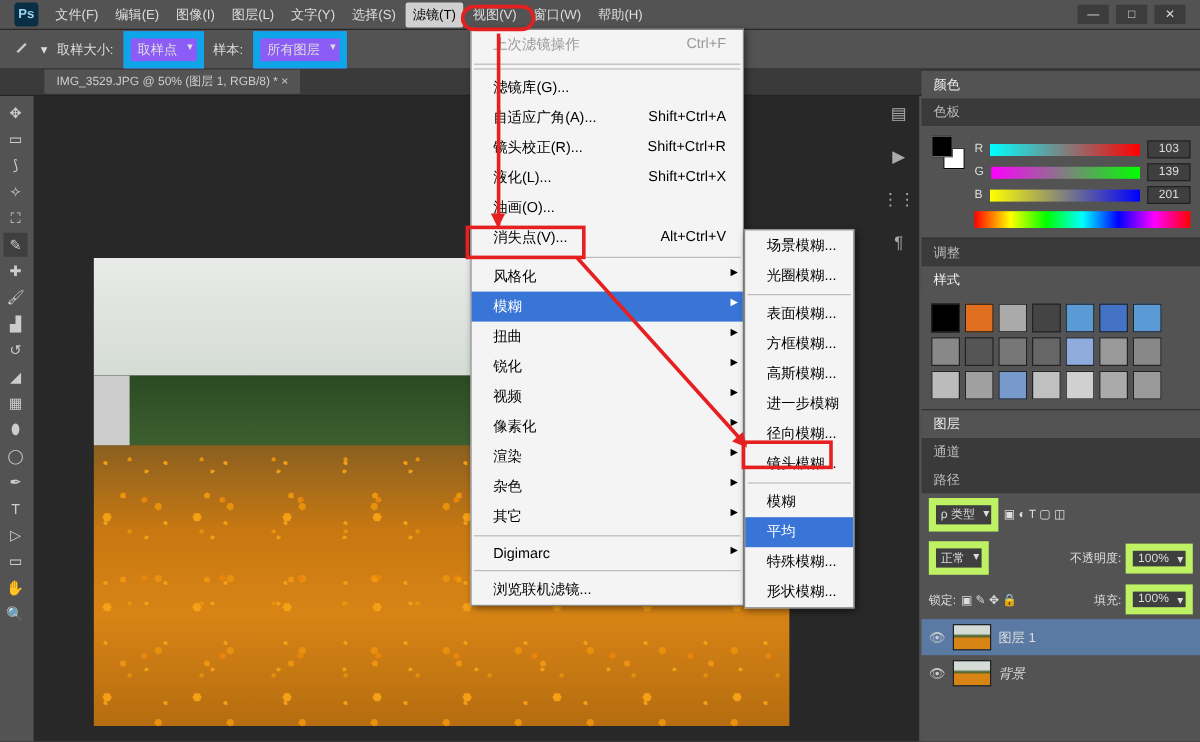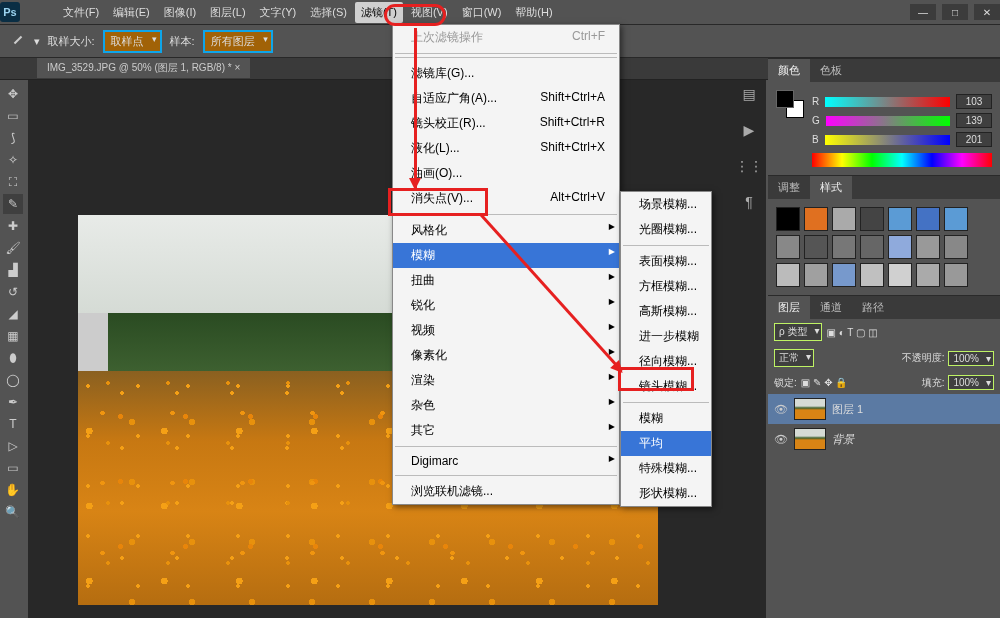--- a/index.html
+++ b/index.html
@@ -1,31 +1,31 @@
 <!DOCTYPE html>
 <html><head>
 <meta charset="utf-8">
 <style>
 * { margin:0; padding:0; box-sizing:border-box; font-family:"Microsoft YaHei",sans-serif; user-select:none; }
 body { background:#535353; width:1000px; height:618px; overflow:hidden; position:relative; color:#ddd; font-size:11px; }
 
 
-.appbar { height:24px; background:#535353; display:flex; align-items:center; padding:0 0;gap:29px; }
+.appbar { height:24px; background:#535353; display:flex; align-items:center; padding:0 12px; }
 .logo { width:20px; height:20px; background:#0a2e44; border-radius:3px; color:#9bd4f0; font-weight:bold; text-align:center; line-height:20px; font-size:11px; margin-right:8px; }
 .menubar { display:flex; gap:2px; }
 .menubar span { padding:3px 6px; cursor:default; }
 .menubar .active { background:#d0d0d0; color:#000; border-radius:2px; }
 .winctl { margin-left:auto; display:flex; gap:6px; }
 .winctl div { width:26px; height:16px; background:#3c3c3c; display:flex; align-items:center; justify-content:center; font-size:10px; }
 
 
 .optbar { height:34px; background:#535353; border-top:1px solid #282828; border-bottom:1px solid #282828; display:flex; align-items:center; padding:0 10px; gap:8px; }
 .eyedrop { width:16px; height:16px; position:relative; }
 .eyedrop::before{content:'';position:absolute;width:2px;height:10px;background:#ccc;transform:rotate(45deg);left:7px;top:2px;}
-.select { background:#a16207; border:2px solid #0ea5e9; padding:2px 16px 2px 6px; position:relative; }
+.select { background:#8b5cf6; border:6px solid #0ea5e9; padding:2px 16px 2px 6px; position:relative; }
 .select::after{content:'▾';position:absolute;right:3px;top:2px;font-size:9px;}
 
 
 .tabrow { height:22px; background:#3a3a3a; border-bottom:1px solid #222; padding-left:22px; }
 .doctab { display:inline-block; padding:3px 10px; background:#535353; font-size:10px; color:#ccc;margin-left:15px; }
 
 
 .tools { position:absolute; left:0; top:80px; width:26px; background:#535353; display:flex; flex-direction:column; gap:2px; padding:4px 3px; }
 .tool { width:20px; height:20px; display:flex; align-items:center; justify-content:center; font-size:12px; color:#ccc; }
 .tool.hl { background:#3f3f3f; }
@@ -52,41 +52,41 @@
 .redcirc { position:absolute; border:3px solid #e62020; border-radius:16px; }
 .redbox { position:absolute; border:3px solid #e62020; }
 .arrow { position:absolute; width:3px; background:#e62020; transform-origin:top left; }
 .arrow::after{content:'';position:absolute;bottom:-2px;left:-5px;border-left:6px solid transparent;border-right:6px solid transparent;border-top:12px solid #e62020;}
 
 
 .dockicons { position:absolute; right:236px; top:80px; width:30px; display:flex; flex-direction:column; gap:20px; padding-top:6px; align-items:center; }
 .dockicons div { color:#aaa; font-size:14px; }
 .right { position:absolute; right:0; top:58px; width:232px; bottom:0; background:#535353; display:flex; flex-direction:column; }
 .panel { border-top:1px solid #2a2a2a; }
-.ptabs { display:flex; background:#3a3a3a; }
+.ptabs { display:flex; background:#3a3a3a;flex-direction:column; }
 .ptab { padding:4px 10px; font-size:11px; color:#bbb; }
 .ptab.act { background:#535353; color:#eee; }
 .pbody { padding:8px; }
 
 .rgb-row { display:flex; align-items:center; gap:6px; margin:4px 0; font-size:10px; }
 .slider { flex:1; height:10px; }
 .slider.r { background:linear-gradient(90deg,#00ffff,#ff0000); }
 .slider.g { background:linear-gradient(90deg,#ff00ff,#00ff00); }
 .slider.b { background:linear-gradient(90deg,#ffff00,#0000ff); }
 .valbox { width:36px; background:#3f3f3f; border:1px solid #222; text-align:center; padding:1px; }
 .spectrum { height:14px; margin-top:6px; background:linear-gradient(90deg,red,yellow,lime,cyan,blue,magenta,red); }
 .fgbg { width:28px; height:28px; position:relative; }
 .fgbg .bg{position:absolute;right:0;bottom:0;width:18px;height:18px;background:#fff;border:1px solid #000;}
 .fgbg .fg{position:absolute;left:0;top:0;width:18px;height:18px;background:#000;border:1px solid #666;}
 
 .swgrid { display:grid; grid-template-columns:repeat(7,24px); gap:4px; }
 .sw { width:24px; height:24px; border:1px solid #222; }
 
 .layer-opts { display:flex; align-items:center; gap:4px; padding:4px 6px; font-size:10px; }
-.layer-opts .sel { background:#3f3f3f; border:1px solid #bef264; padding:1px 14px 1px 4px; position:relative; }
+.layer-opts .sel { background:#3f3f3f; border:6px solid #bef264; padding:1px 14px 1px 4px; position:relative; }
 .layer-opts .sel::after{content:'▾';position:absolute;right:2px;}
 .lrow { display:flex; align-items:center; gap:6px; padding:4px 6px; }
 .lrow.sel { background:#5b7aa3; }
 .thumb { width:32px; height:22px; background:linear-gradient(#d5dbd5 35%,#3d6030 45%,#d88415 55%); border:1px solid #222; }
 .eye { width:14px; font-size:11px; color:#ccc; }
 </style>
 </head>
 <body>
 
 <div class="appbar">

